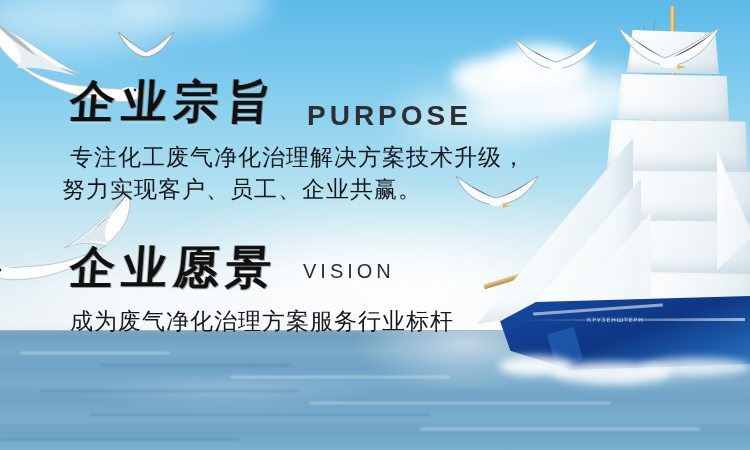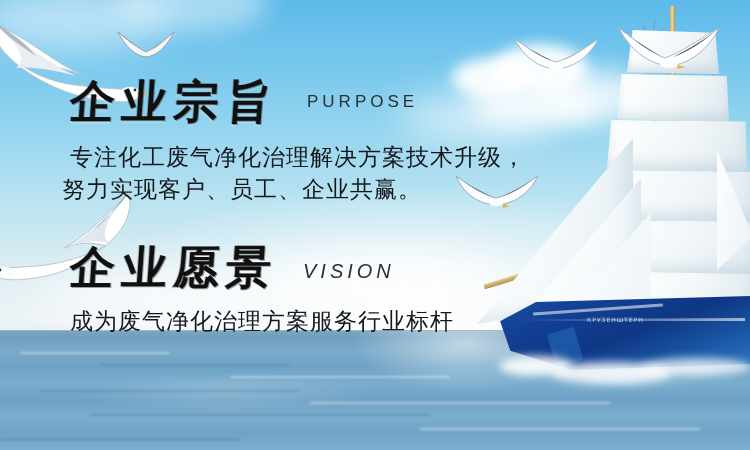--- a/index.html
+++ b/index.html
@@ -94,26 +94,26 @@
   .head-en{
     color:#2d2f31;font-weight:400;
     letter-spacing:4px;
   }
   .body-cn{
     color:#14181c;font-weight:400;letter-spacing:1px;
     font-family:"DejaVu Sans","Liberation Sans",sans-serif;
   }
 
   #t-purpose-cn{left:70px;top:72px;font-size:45px;}
-  #t-purpose-en{left:307px;top:92px;font-size:17px;}
+  #t-purpose-en{left:307px;top:100px;font-size:28px;font-weight:bold;}
   #t-purpose-l1{left:70px;top:142px;font-size:23px;}
   #t-purpose-l2{left:62px;top:174px;font-size:23px;}
 
   #t-vision-cn{left:70px;top:238px;font-size:45px;}
-  #t-vision-en{left:303px;top:260px;font-size:20px;font-style:italic;}
+  #t-vision-en{left:303px;top:260px;font-size:20px;}
   #t-vision-l1{left:70px;top:306px;font-size:23px;}
 </style>
 </head>
 <body>
 
 <div class="stage">
 
   <div class="sky"></div>
   <div class="sky-glow"></div>
 

